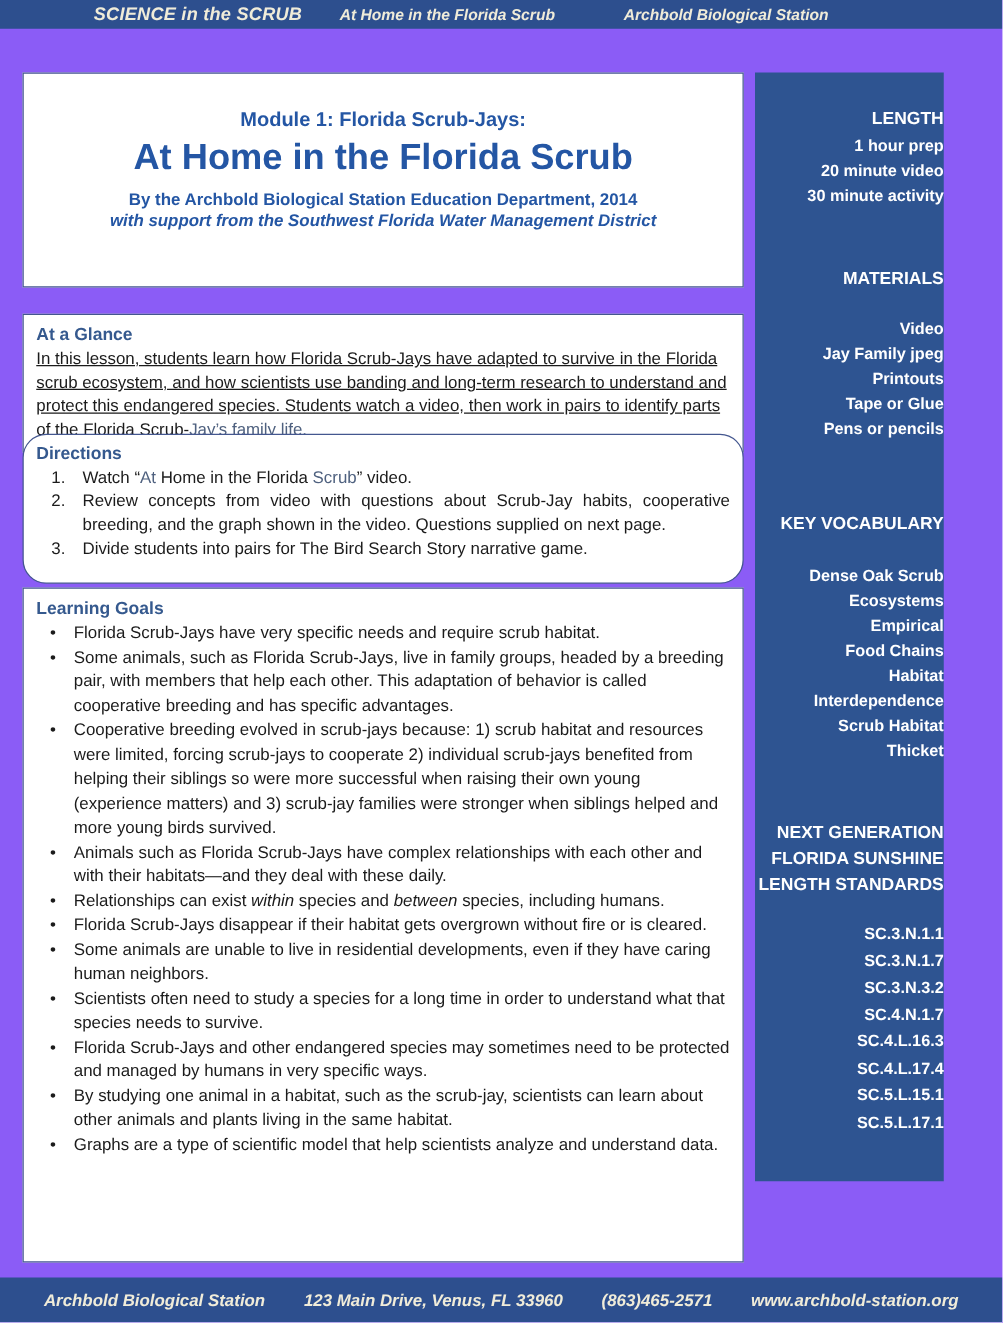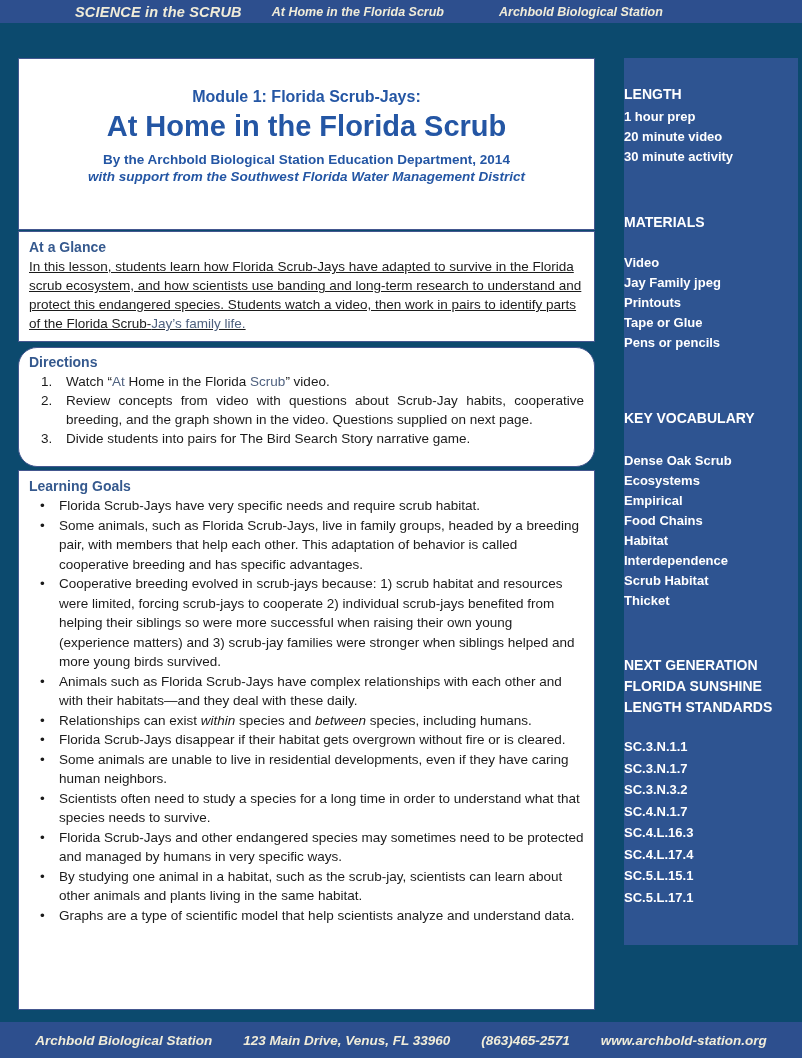--- a/index.html
+++ b/index.html
@@ -1,18 +1,18 @@
 <!DOCTYPE html>
 <html><head>
 <meta charset="utf-8">
 <style>
   * { margin:0; padding:0; box-sizing:border-box; }
   html,body { background:#ffffff; }
   .page {
-    position:relative; width:802px; height:1058px; background:#0c4a6e;
+    position:relative; width:802px; height:1058px; background:#8b5cf6;
     font-family:"Liberation Sans", sans-serif; overflow:hidden;
   }
   
   .topbar {
     position:absolute; top:0; left:0; width:802px; height:23px;
     background:#2d4f8e; display:flex; align-items:center;
     color:#f0ecd9; font-weight:bold; font-style:italic; white-space:nowrap;
   }
   .topbar .t1 { margin-left:75px; font-size:14.5px; letter-spacing:0.2px; }
   .topbar .t2 { margin-left:30px; font-size:12.5px; }
@@ -22,42 +22,42 @@
   .panel {
     position:absolute; left:18px; width:577px; background:#ffffff;
     border:1.5px solid #44578f; overflow:hidden;
   }
   .title-panel { top:58px; height:172px; text-align:center; color:#2456a4; }
   .module-line { margin-top:29px; font-size:16px; font-weight:bold; }
   .main-title  { margin-top:4px;  font-size:29px; font-weight:bold; }
   .byline      { margin-top:9px;  font-size:13.5px; font-weight:bold; }
   .support     { margin-top:2px;  font-size:13.5px; font-weight:bold; font-style:italic; }
 
-  .glance-panel     { top:231px; height:111px; padding:6px 10px 0 10px; }
+  .glance-panel     { top:251px; height:111px; padding:6px 10px 0 10px; }
   .directions-panel { top:347px; height:120px; padding:5px 10px 0 10px;border-radius:19px; }
   .goals-panel      { top:470px; height:540px; padding:6px 10px 0 10px; }
 
   .section-heading { font-size:14px; font-weight:bold; color:#35598e; line-height:19px; }
   .body-text { font-size:13.5px; color:#1b1b1b; line-height:19px;text-decoration:underline; }
   .accent { color:#4f617f; }
 
   .dir-list { list-style:none; }
   .dir-item { position:relative; padding-left:37px; font-size:13.5px; line-height:19px; color:#1b1b1b; }
   .dir-num  { position:absolute; left:12px; }
   .justify  { text-align:justify; }
 
   .goal-list { list-style:none; }
   .goal-item { position:relative; padding-left:30px; font-size:13.5px; line-height:19.5px; color:#1b1b1b; }
   .goal-bullet { position:absolute; left:11px; }
   .it { font-style:italic; }
 
   
   .sidebar {
-    position:absolute; left:604px; top:58px; width:174px; height:887px;
-    background:#2e5491; color:#ffffff; text-align:left; font-weight:bold;margin-left:20px;
+    position:absolute; left:604px; top:58px; width:151px; height:887px;
+    background:#2e5491; color:#ffffff; text-align:right; font-weight:bold;
   }
   .sb-heading { font-size:14px; line-height:18px; }
   .sb-item { font-size:13px; line-height:20px; }
   .sb-length-h    { margin-top:27px; }
   .sb-length-i    { margin-top:4px; }
   .sb-materials-h { margin-top:46px; }
   .sb-materials-i { margin-top:22px; }
   .sb-vocab-h     { margin-top:56px; }
   .sb-vocab-i     { margin-top:24px; }
   .sb-std-h       { margin-top:44px; line-height:21px; font-size:14px; }

